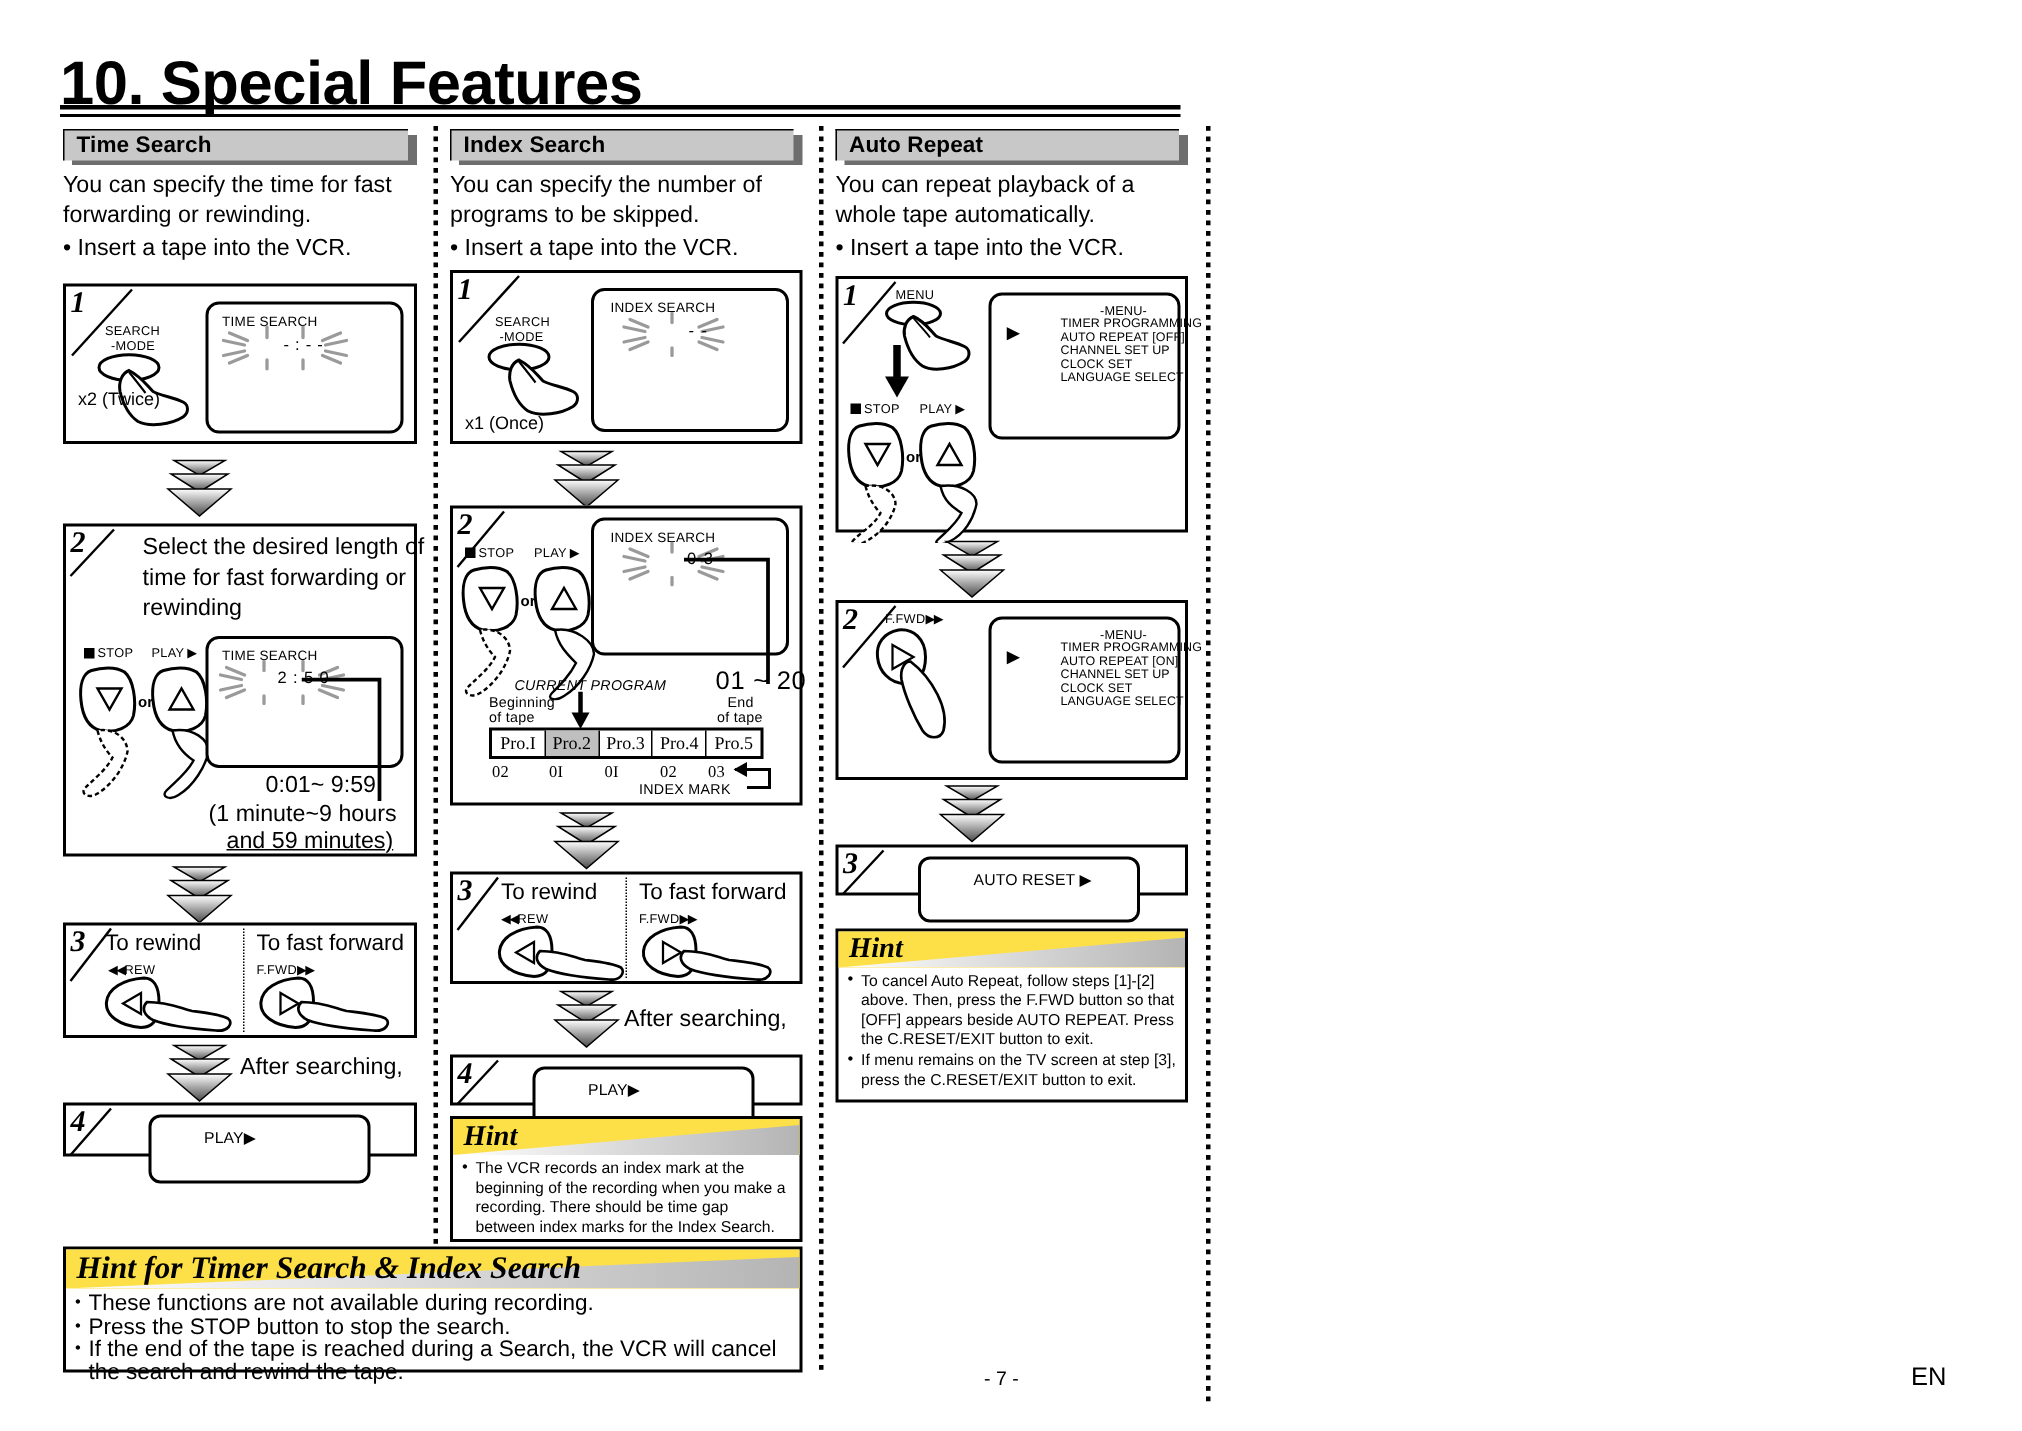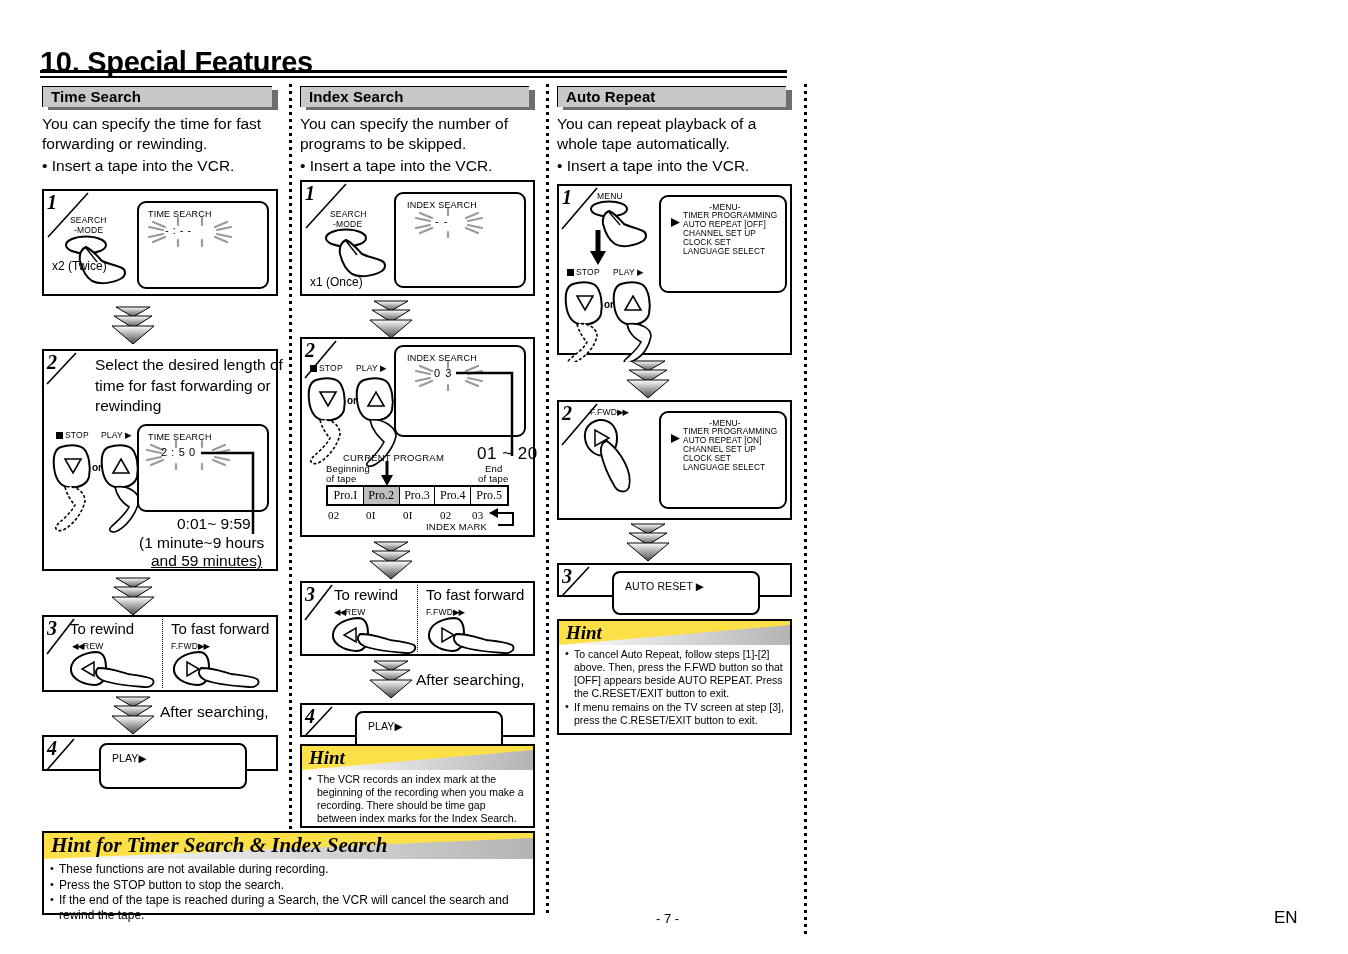--- a/index.html
+++ b/index.html
@@ -5,22 +5,22 @@
   html,body{margin:0;padding:0;}
   body{
     width:1348px;height:954px;background:#fff;
     font-family:"Liberation Sans",sans-serif;
     color:#000;position:relative;overflow:hidden;
   }
   .page{position:absolute;left:0;top:0;width:1348px;height:954px;}
 
   
   .title{
-    position:absolute;left:40px;top:46px;
-    font-size:29px;font-weight:bold;letter-spacing:-0.3px;
+    position:absolute;left:40px;top:32px;
+    font-size:41px;font-weight:bold;letter-spacing:-0.3px;
   }
   .title-rule-thick{position:absolute;left:40px;top:70px;width:747px;height:3px;background:#000;}
   .title-rule-thin{position:absolute;left:40px;top:76px;width:747px;height:1.5px;background:#000;}
 
   
   .vdots{
     position:absolute;width:3px;
     background-image:linear-gradient(to bottom,#000 50%,rgba(0,0,0,0) 0%);
     background-size:3px 7px;background-repeat:repeat-y;
   }
@@ -52,21 +52,21 @@
   .slash svg{display:block;}
 
   
   .arrow3{position:absolute;width:46px;height:40px;}
 
   
   .osd{
     position:absolute;border:2px solid #000;border-radius:9px;background:#fff;box-sizing:border-box;
   }
   .osd .osdtitle{position:absolute;font-size:9px;letter-spacing:0.2px;}
-  .osd .osdline{position:absolute;font-size:8.3px;letter-spacing:0.1px;white-space:nowrap;}
+  .osd .osdline{position:absolute;font-size:8.3px;letter-spacing:0.1px;white-space:nowrap;padding-left:24px;}
 
   
   .tiny{position:absolute;font-size:8.5px;letter-spacing:0.2px;white-space:nowrap;}
   .tiny9{position:absolute;font-size:9.5px;letter-spacing:0.2px;white-space:nowrap;}
   .med{position:absolute;font-size:12px;white-space:nowrap;}
   .big{position:absolute;font-size:15.5px;white-space:nowrap;}
   .num-big{position:absolute;font-size:17px;letter-spacing:0.5px;white-space:nowrap;}
 
   
   .btnwrap{position:absolute;}
@@ -81,21 +81,21 @@
     font-family:"Liberation Serif",serif;z-index:2;
   }
   .hintlist{padding:3px 6px 4px 6px;}
   .hintlist .li{
     font-size:10.5px;line-height:13px;position:relative;padding-left:9px;margin-bottom:1px;
   }
   .hintlist .li:before{content:"\2022";position:absolute;left:0;top:-1px;font-size:11px;}
 
   
   .bhint .htxt{font-size:21px;}
-  .bhint .hintlist .li{font-size:12px;line-height:14.5px;}
+  .bhint .hintlist .li{font-size:15px;line-height:14.5px;}
 
   
   .protable{position:absolute;border:2px solid #000;display:flex;box-sizing:border-box;}
   .protable .cell{
     font-size:12px;text-align:center;line-height:17px;height:17px;border-right:1.5px solid #000;
     box-sizing:border-box;font-family:"Liberation Serif",serif;
   }
   .protable .cell:last-child{border-right:none;}
   .protable .cell.hl{background:#bfbfbf;}
 
@@ -444,21 +444,21 @@
         </svg>
       </div>
       <div class="osdline" style="left:38px;top:20px;font-size:11px;letter-spacing:1px;">0 3</div>
       <svg style="position:absolute;left:60px;top:23px;" width="74" height="86" viewBox="0 0 74 86">
         <polyline points="0,3 56,3 56,86" fill="none" stroke="#000" stroke-width="2.5"></polyline>
       </svg>
     </div>
 
     <div class="num-big" style="left:175px;top:105px;">01 ~ 20</div>
 
-    <div class="tiny9" style="left:41px;top:113px;">CURRENT PROGRAM</div>
+    <div class="tiny9" style="left:41px;top:113px;font-style:italic;">CURRENT PROGRAM</div>
     <svg style="position:absolute;left:78px;top:122px;" width="14" height="26" viewBox="0 0 14 26">
       <line x1="7" y1="0" x2="7" y2="16" stroke="#000" stroke-width="3"></line>
       <polygon points="1,14 13,14 7,25" fill="#000"></polygon>
     </svg>
 
     <div class="tiny9" style="left:24px;top:124px;">Beginning</div>
     <div class="tiny9" style="left:24px;top:134px;">of tape</div>
     <div class="tiny9" style="left:183px;top:124px;">End</div>
     <div class="tiny9" style="left:176px;top:134px;">of tape</div>
 

